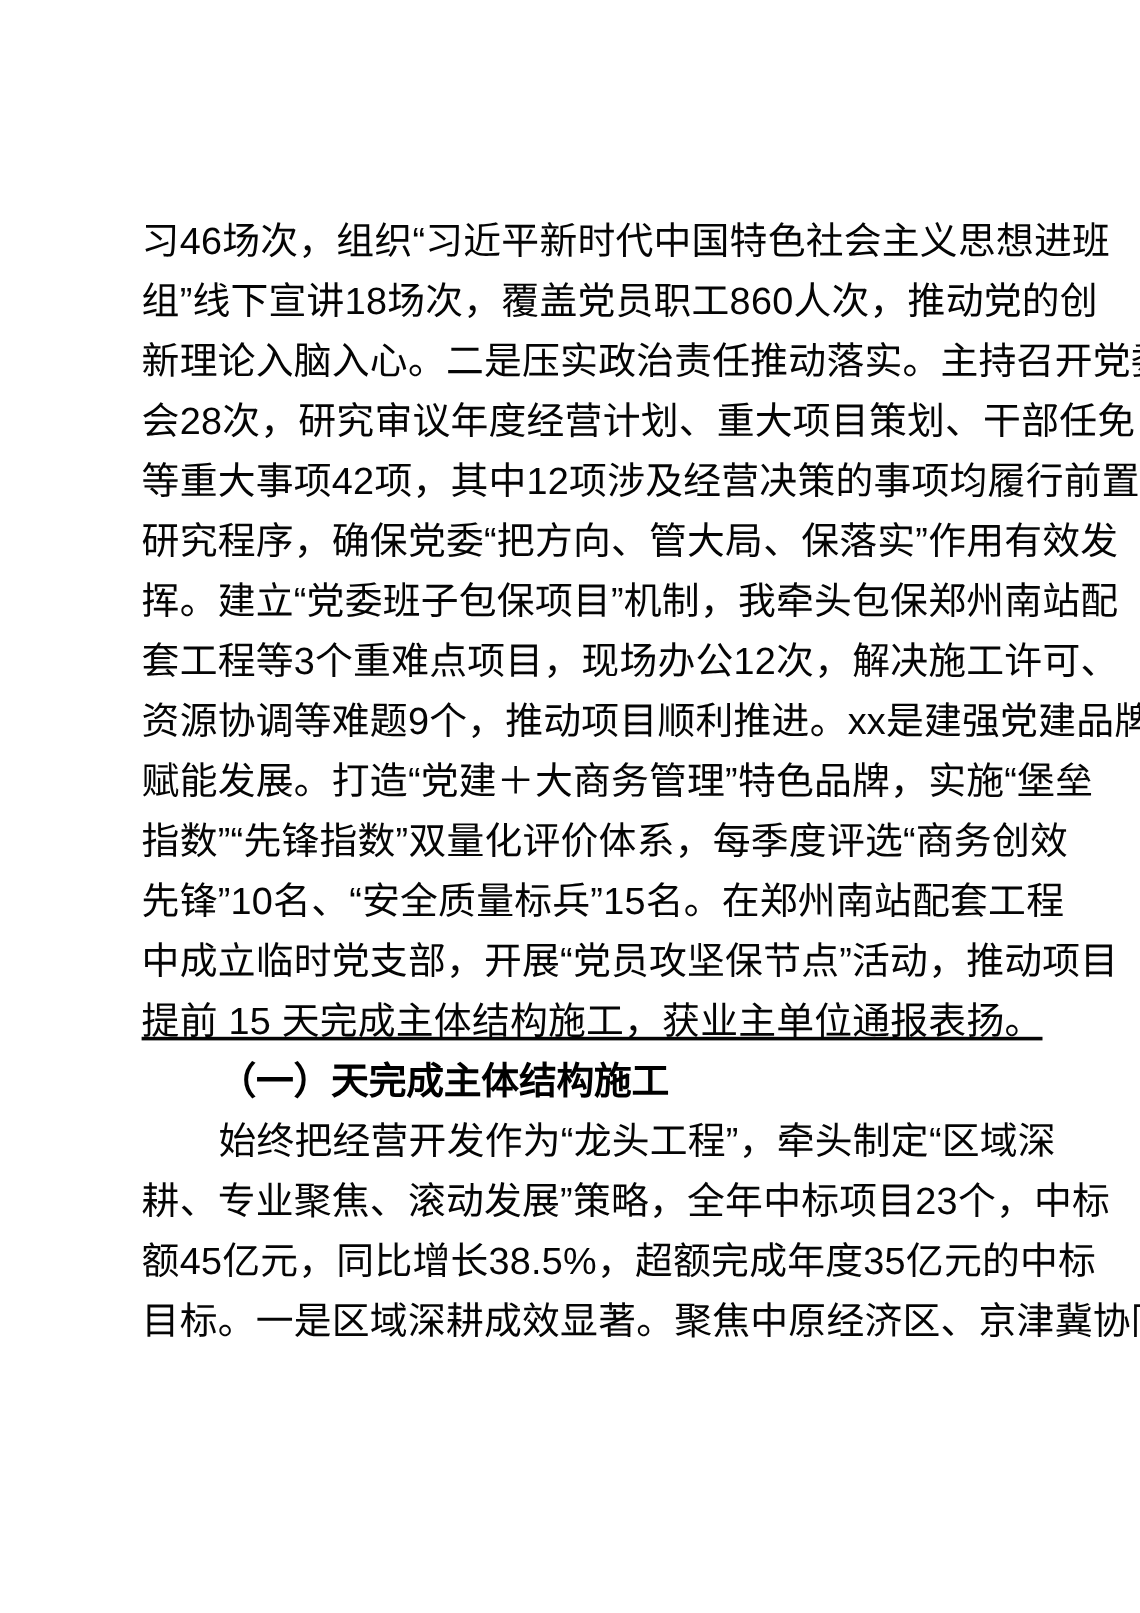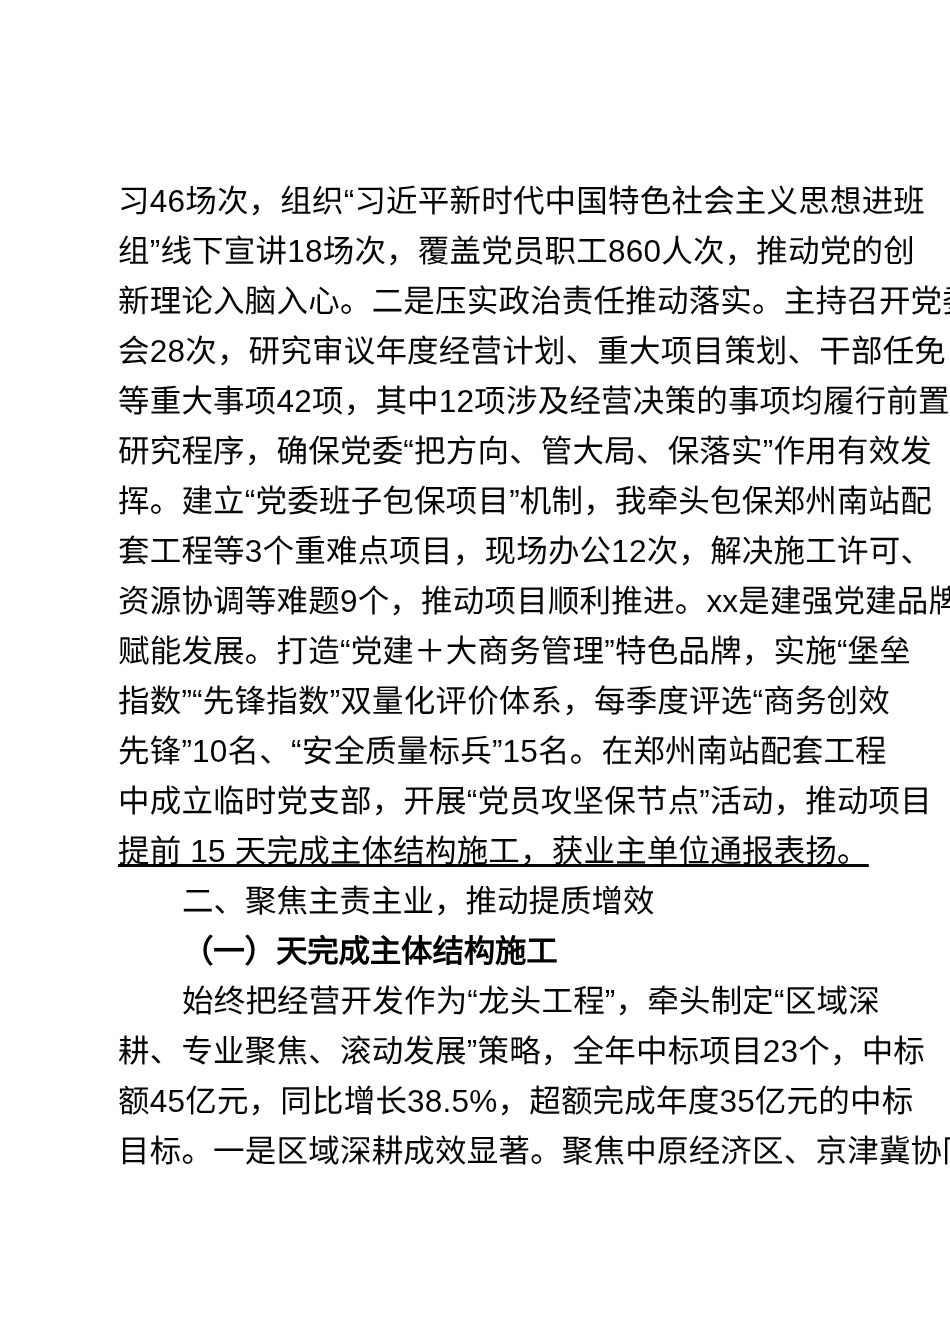--- a/index.html
+++ b/index.html
@@ -478,21 +478,20 @@
         <span>活</span>
         <span>动</span>
         <span>，</span>
         <span>推</span>
         <span>动</span>
         <span>项</span>
         <span>目</span>
       </div>
     <div class="line last"><span>提前 15 天完成主体结构施工，获业主单位通报表扬。</span></div>
 
-    <div class="heading-num">二、聚焦主责主业，推动提质增效</div>
 
     <div class="heading-sub">（一）天完成主体结构施工</div>
 
     <div class="line j indent" style="text-indent: 0px;">
         <span style="width: 64px; flex: 0 0 64px;"></span>
         <span>始</span>
         <span>终</span>
         <span>把</span>
         <span>经</span>
         <span>营</span>

